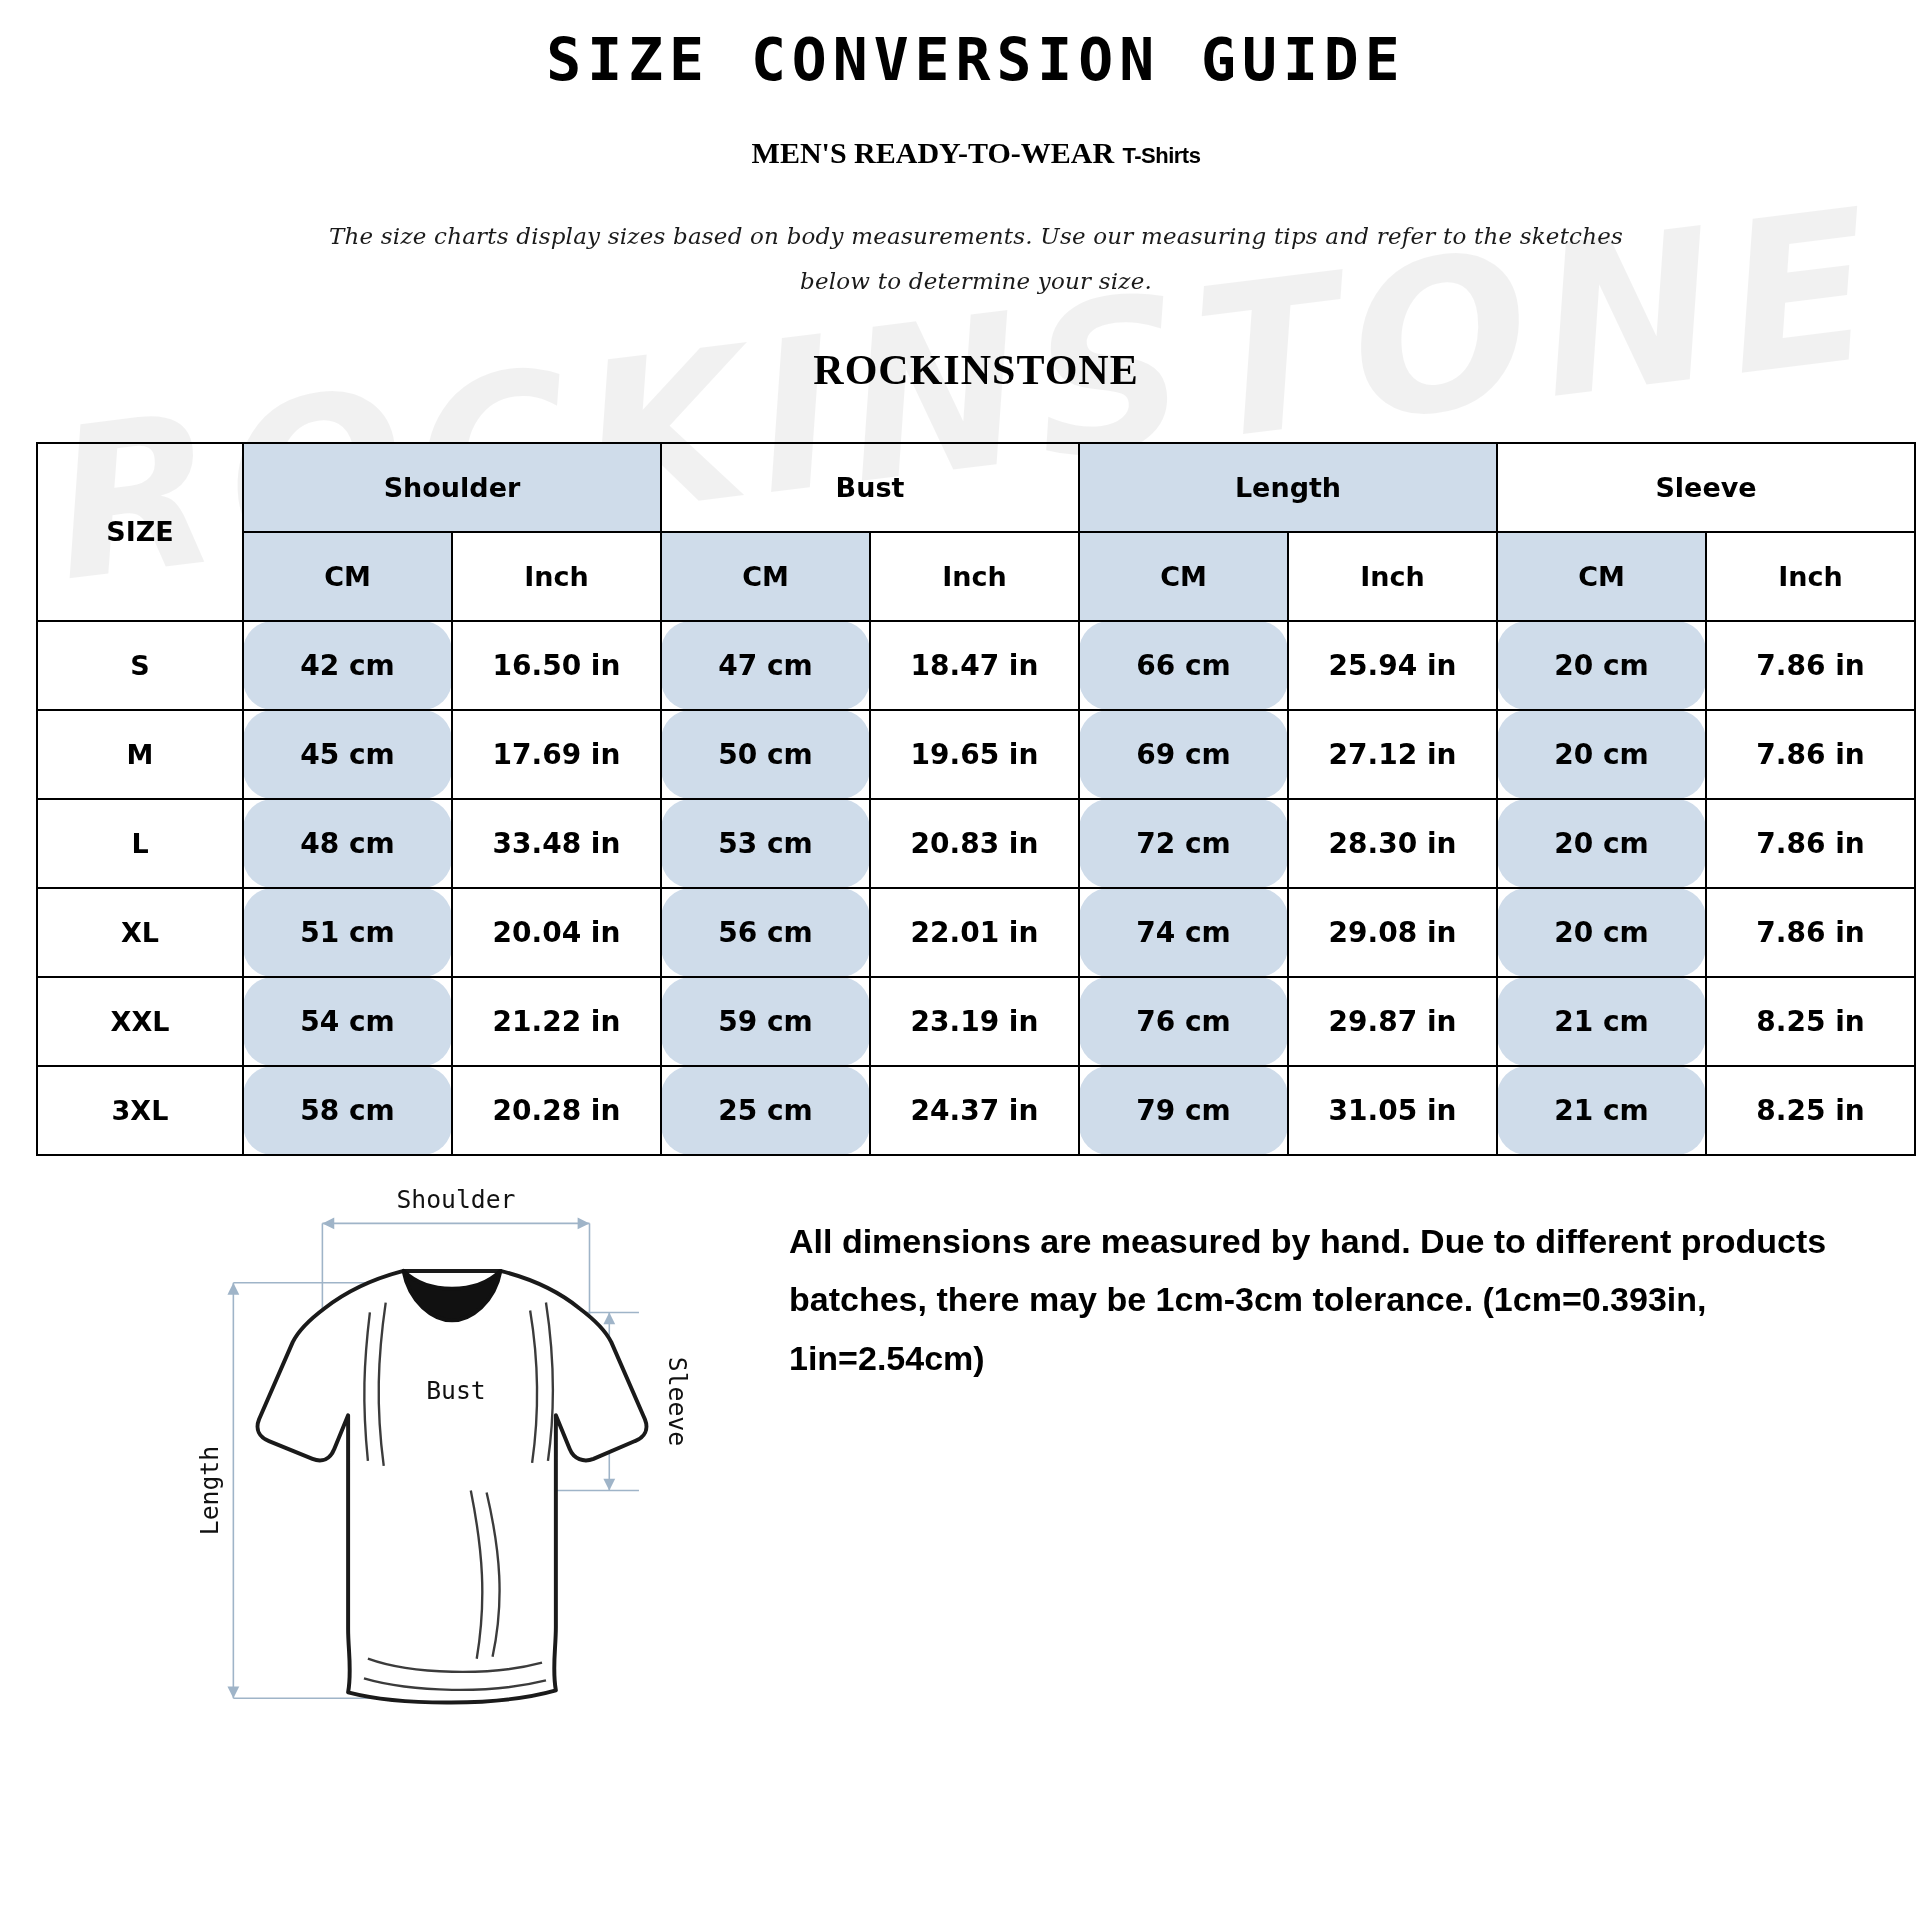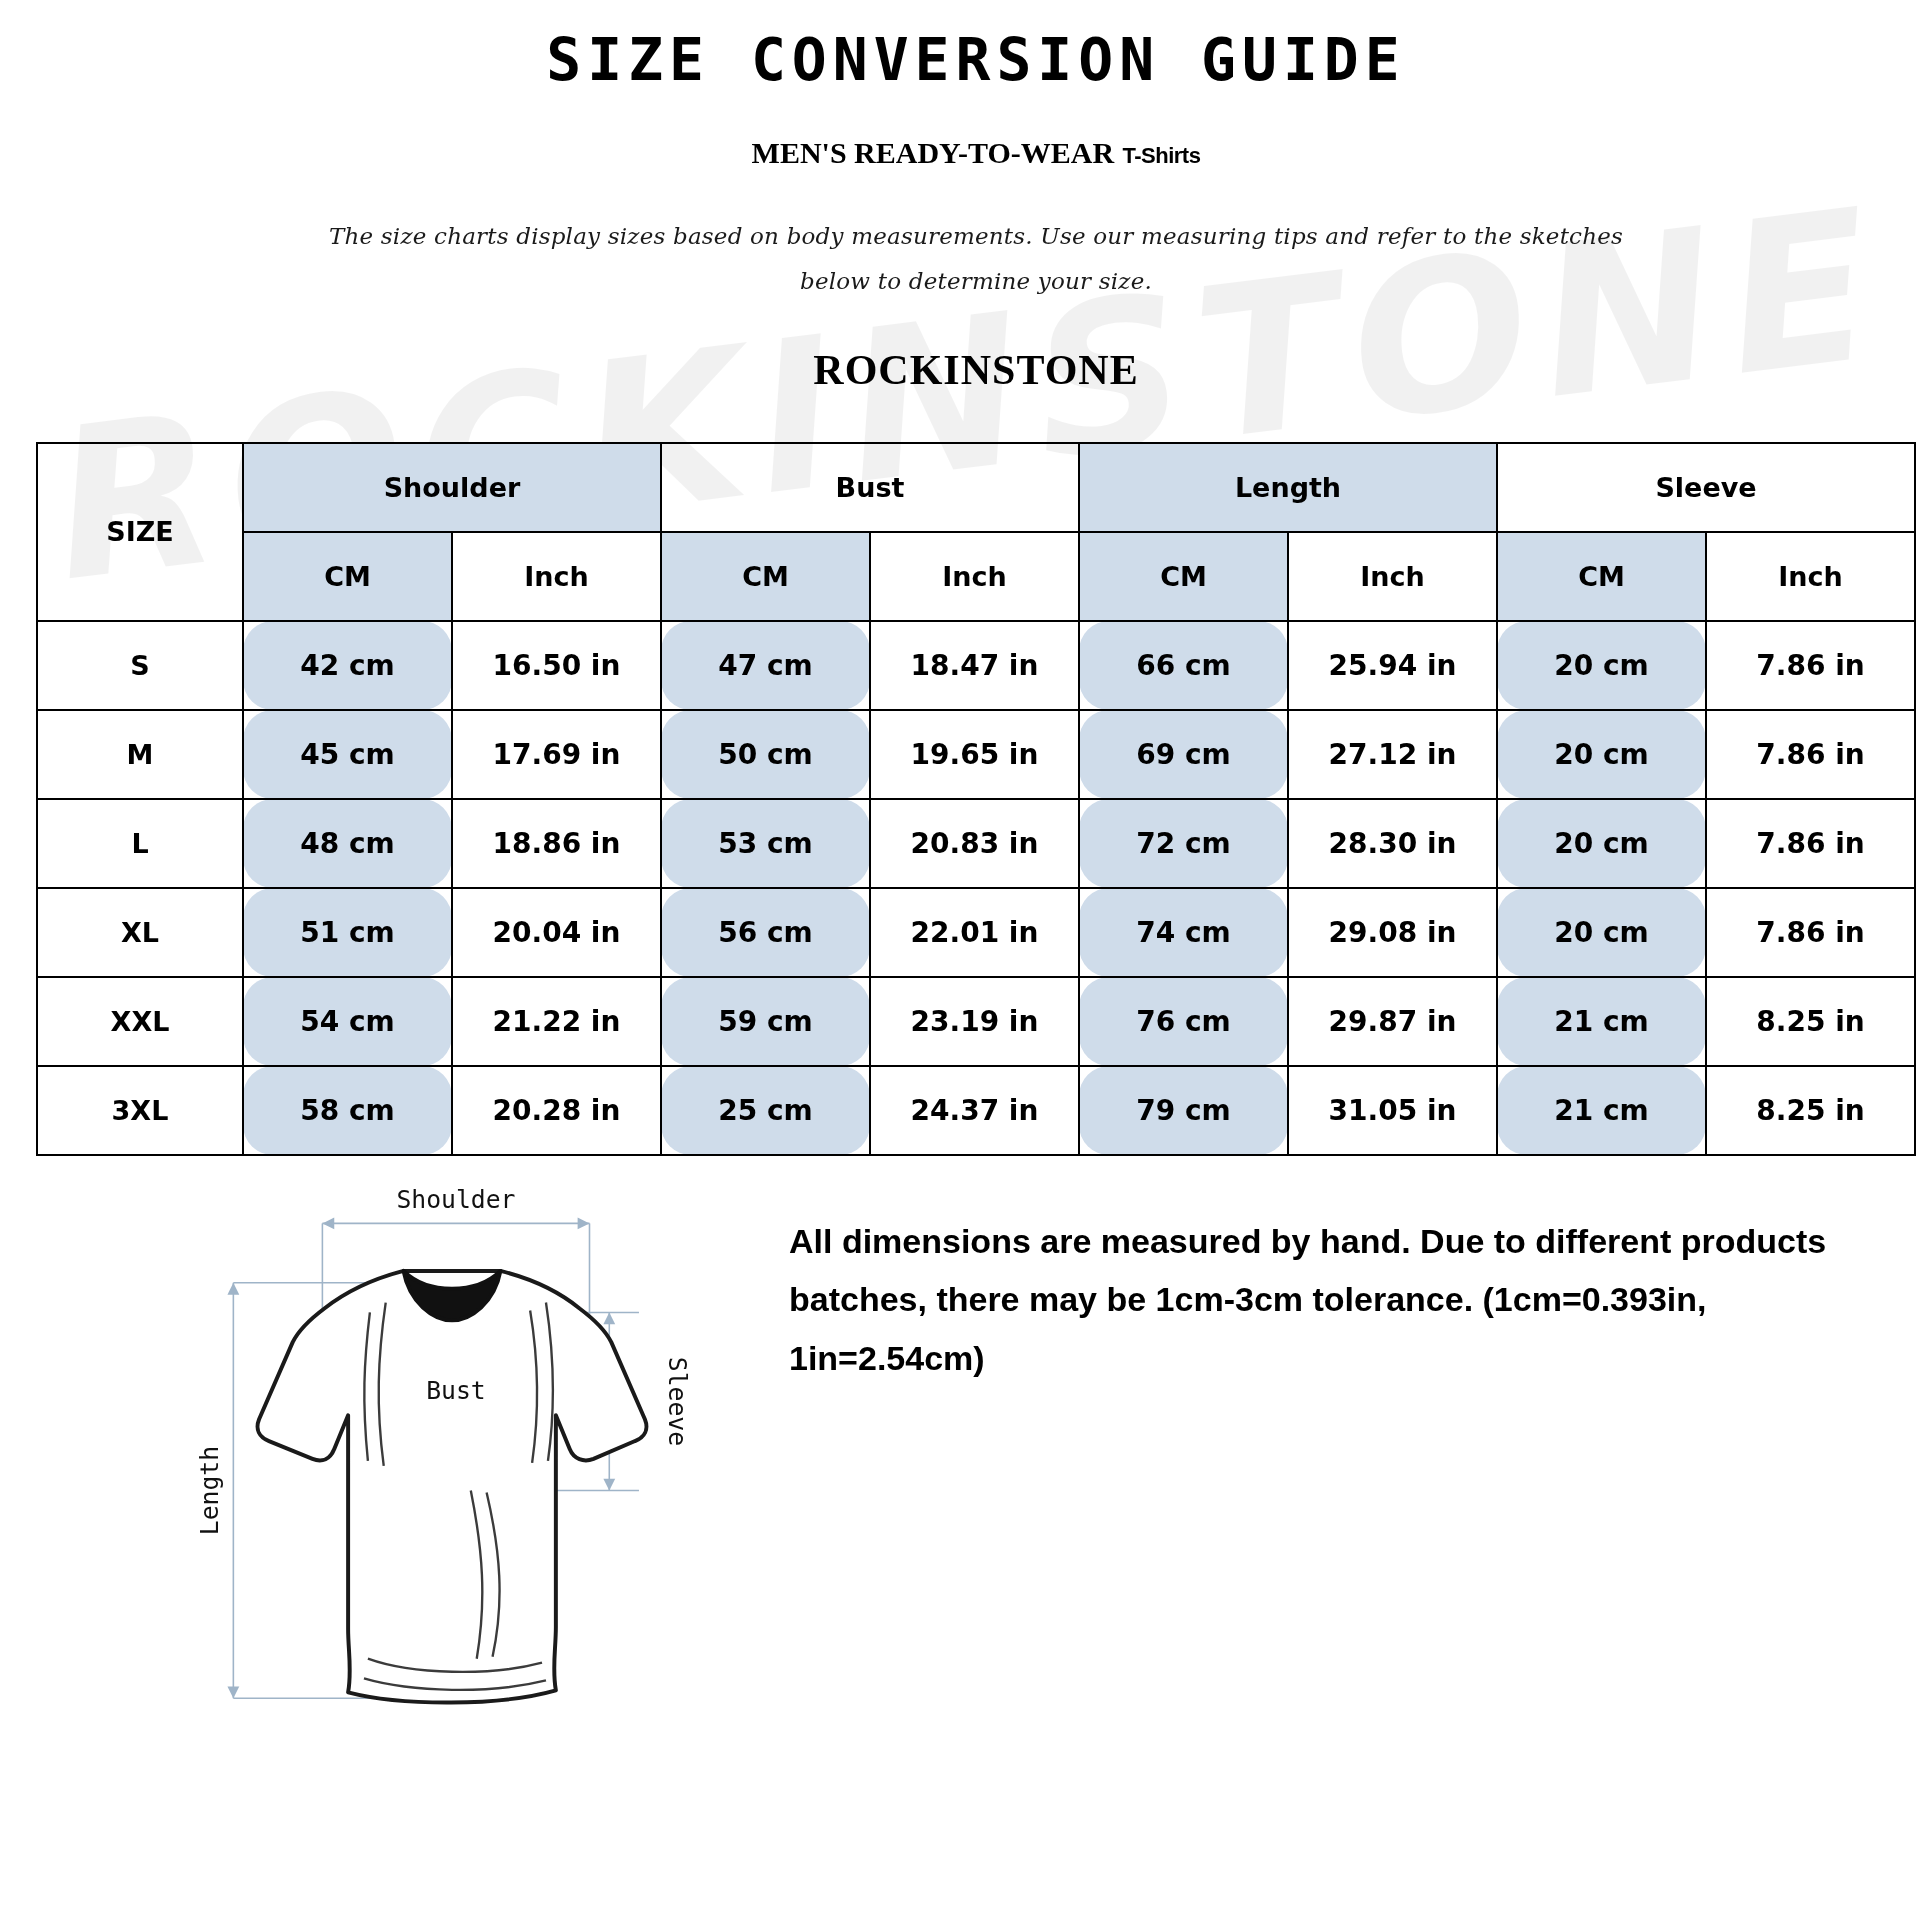--- a/index.html
+++ b/index.html
@@ -234,21 +234,21 @@
           <td class="val shade">50 cm</td>
           <td class="val">19.65 in</td>
           <td class="val shade">69 cm</td>
           <td class="val">27.12 in</td>
           <td class="val shade">20 cm</td>
           <td class="val">7.86 in</td>
         </tr>
         <tr>
           <td>L</td>
           <td class="val shade">48 cm</td>
-          <td class="val">18.86 in</td>
+          <td class="val">33.48 in</td>
           <td class="val shade">53 cm</td>
           <td class="val">20.83 in</td>
           <td class="val shade">72 cm</td>
           <td class="val">28.30 in</td>
           <td class="val shade">20 cm</td>
           <td class="val">7.86 in</td>
         </tr>
         <tr>
           <td>XL</td>
           <td class="val shade">51 cm</td>

